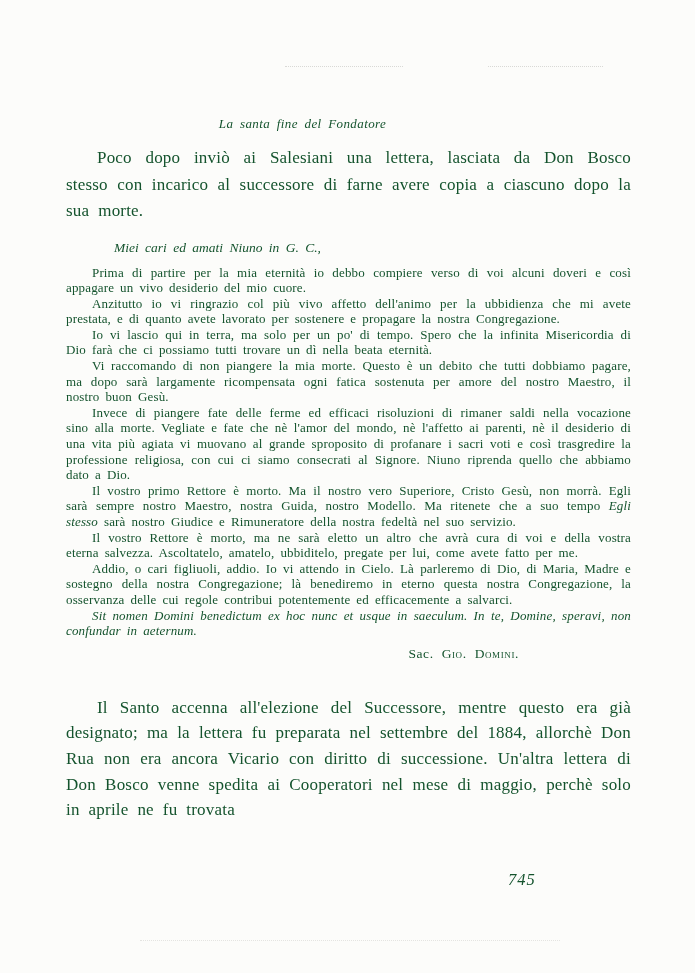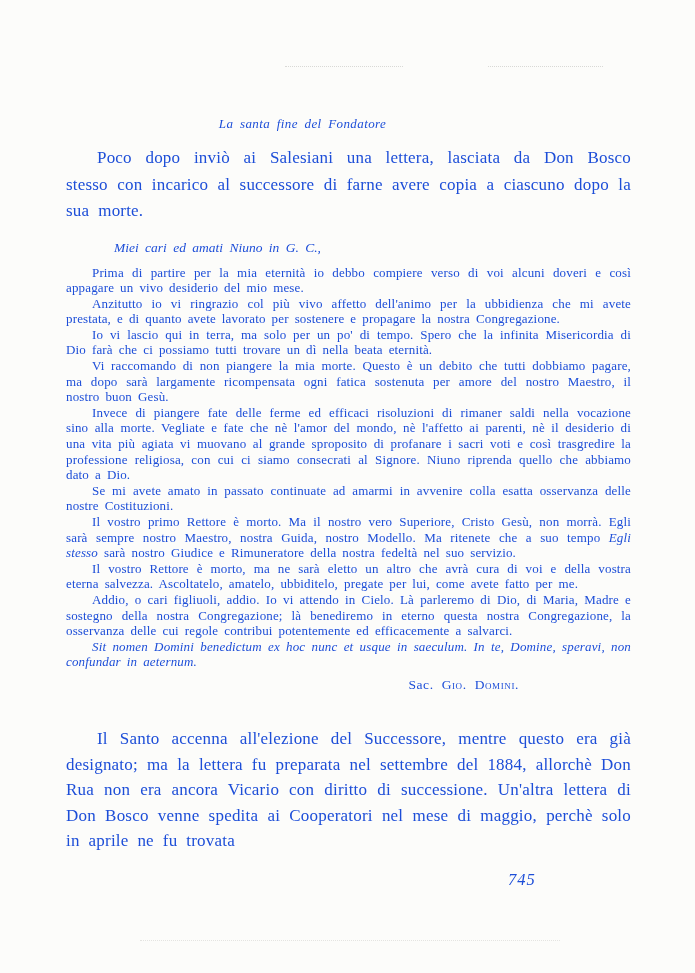--- a/index.html
+++ b/index.html
@@ -6,21 +6,21 @@
     margin: 0;
     padding: 0;
     background: #ffffff;
   }
   .page {
     position: relative;
     width: 695px;
     height: 973px;
     background: #fcfcfa;
     font-family: "Liberation Serif", serif;
-    color: #1d4ed8;
+    color: #14532d;
     overflow: hidden;
     box-sizing: border-box;
     padding: 116px 64px 0 66px;
   }
   
   .artifact {
     position: absolute;
     border-top: 1px dotted #d9d9d6;
     height: 0;
   }
@@ -96,26 +96,25 @@
 
   <div class="artifact a1"></div>
   <div class="artifact a2"></div>
 
   <div class="running-head">La santa fine del Fondatore</div>
 
   <p class="main-para intro">Poco dopo inviò ai Salesiani una lettera, lasciata da Don Bosco stesso con incarico al successore di farne avere copia a ciascuno dopo la sua morte.</p>
 
   <p class="salutation">Miei cari ed amati Niuno in G. C.,</p>
 
-  <p class="letter-para">Prima di partire per la mia eternità io debbo compiere verso di voi alcuni doveri e così appagare un vivo desiderio del mio mese.</p>
+  <p class="letter-para">Prima di partire per la mia eternità io debbo compiere verso di voi alcuni doveri e così appagare un vivo desiderio del mio cuore.</p>
   <p class="letter-para">Anzitutto io vi ringrazio col più vivo affetto dell'animo per la ubbidienza che mi avete prestata, e di quanto avete lavorato per sostenere e propagare la nostra Congregazione.</p>
   <p class="letter-para">Io vi lascio qui in terra, ma solo per un po' di tempo. Spero che la infinita Misericordia di Dio farà che ci possiamo tutti trovare un dì nella beata eternità.</p>
   <p class="letter-para">Vi raccomando di non piangere la mia morte. Questo è un debito che tutti dobbiamo pagare, ma dopo sarà largamente ricompensata ogni fatica sostenuta per amore del nostro Maestro, il nostro buon Gesù.</p>
   <p class="letter-para">Invece di piangere fate delle ferme ed efficaci risoluzioni di rimaner saldi nella vocazione sino alla morte. Vegliate e fate che nè l'amor del mondo, nè l'affetto ai parenti, nè il desiderio di una vita più agiata vi muovano al grande sproposito di profanare i sacri voti e così trasgredire la professione religiosa, con cui ci siamo consecrati al Signore. Niuno riprenda quello che abbiamo dato a Dio.</p>
-  <p class="letter-para">Se mi avete amato in passato continuate ad amarmi in avvenire colla esatta osservanza delle nostre Costituzioni.</p>
 
   <p class="letter-para"><span>Il vostro primo Rettore è morto. Ma il nostro vero Superiore, Cristo Gesù, non morrà. Egli sarà sempre nostro Maestro, nostra Guida, nostro Modello. Ma ritenete che a suo tempo </span><span class="emph">Egli stesso</span><span> sarà nostro Giudice e Rimuneratore della nostra fedeltà nel suo servizio.</span></p>
 
   <p class="letter-para">Il vostro Rettore è morto, ma ne sarà eletto un altro che avrà cura di voi e della vostra eterna salvezza. Ascoltatelo, amatelo, ubbiditelo, pregate per lui, come avete fatto per me.</p>
   <p class="letter-para">Addio, o cari figliuoli, addio. Io vi attendo in Cielo. Là parleremo di Dio, di Maria, Madre e sostegno della nostra Congregazione; là benediremo in eterno questa nostra Congregazione, la osservanza delle cui regole contribui potentemente ed efficacemente a salvarci.</p>
 
   <p class="letter-para latin">Sit nomen Domini benedictum ex hoc nunc et usque in saeculum. In te, Domine, speravi, non confundar in aeternum.</p>
 
   <p class="signature"><span>Sac. </span><span class="sc">Gio. Domini.</span></p>
 

